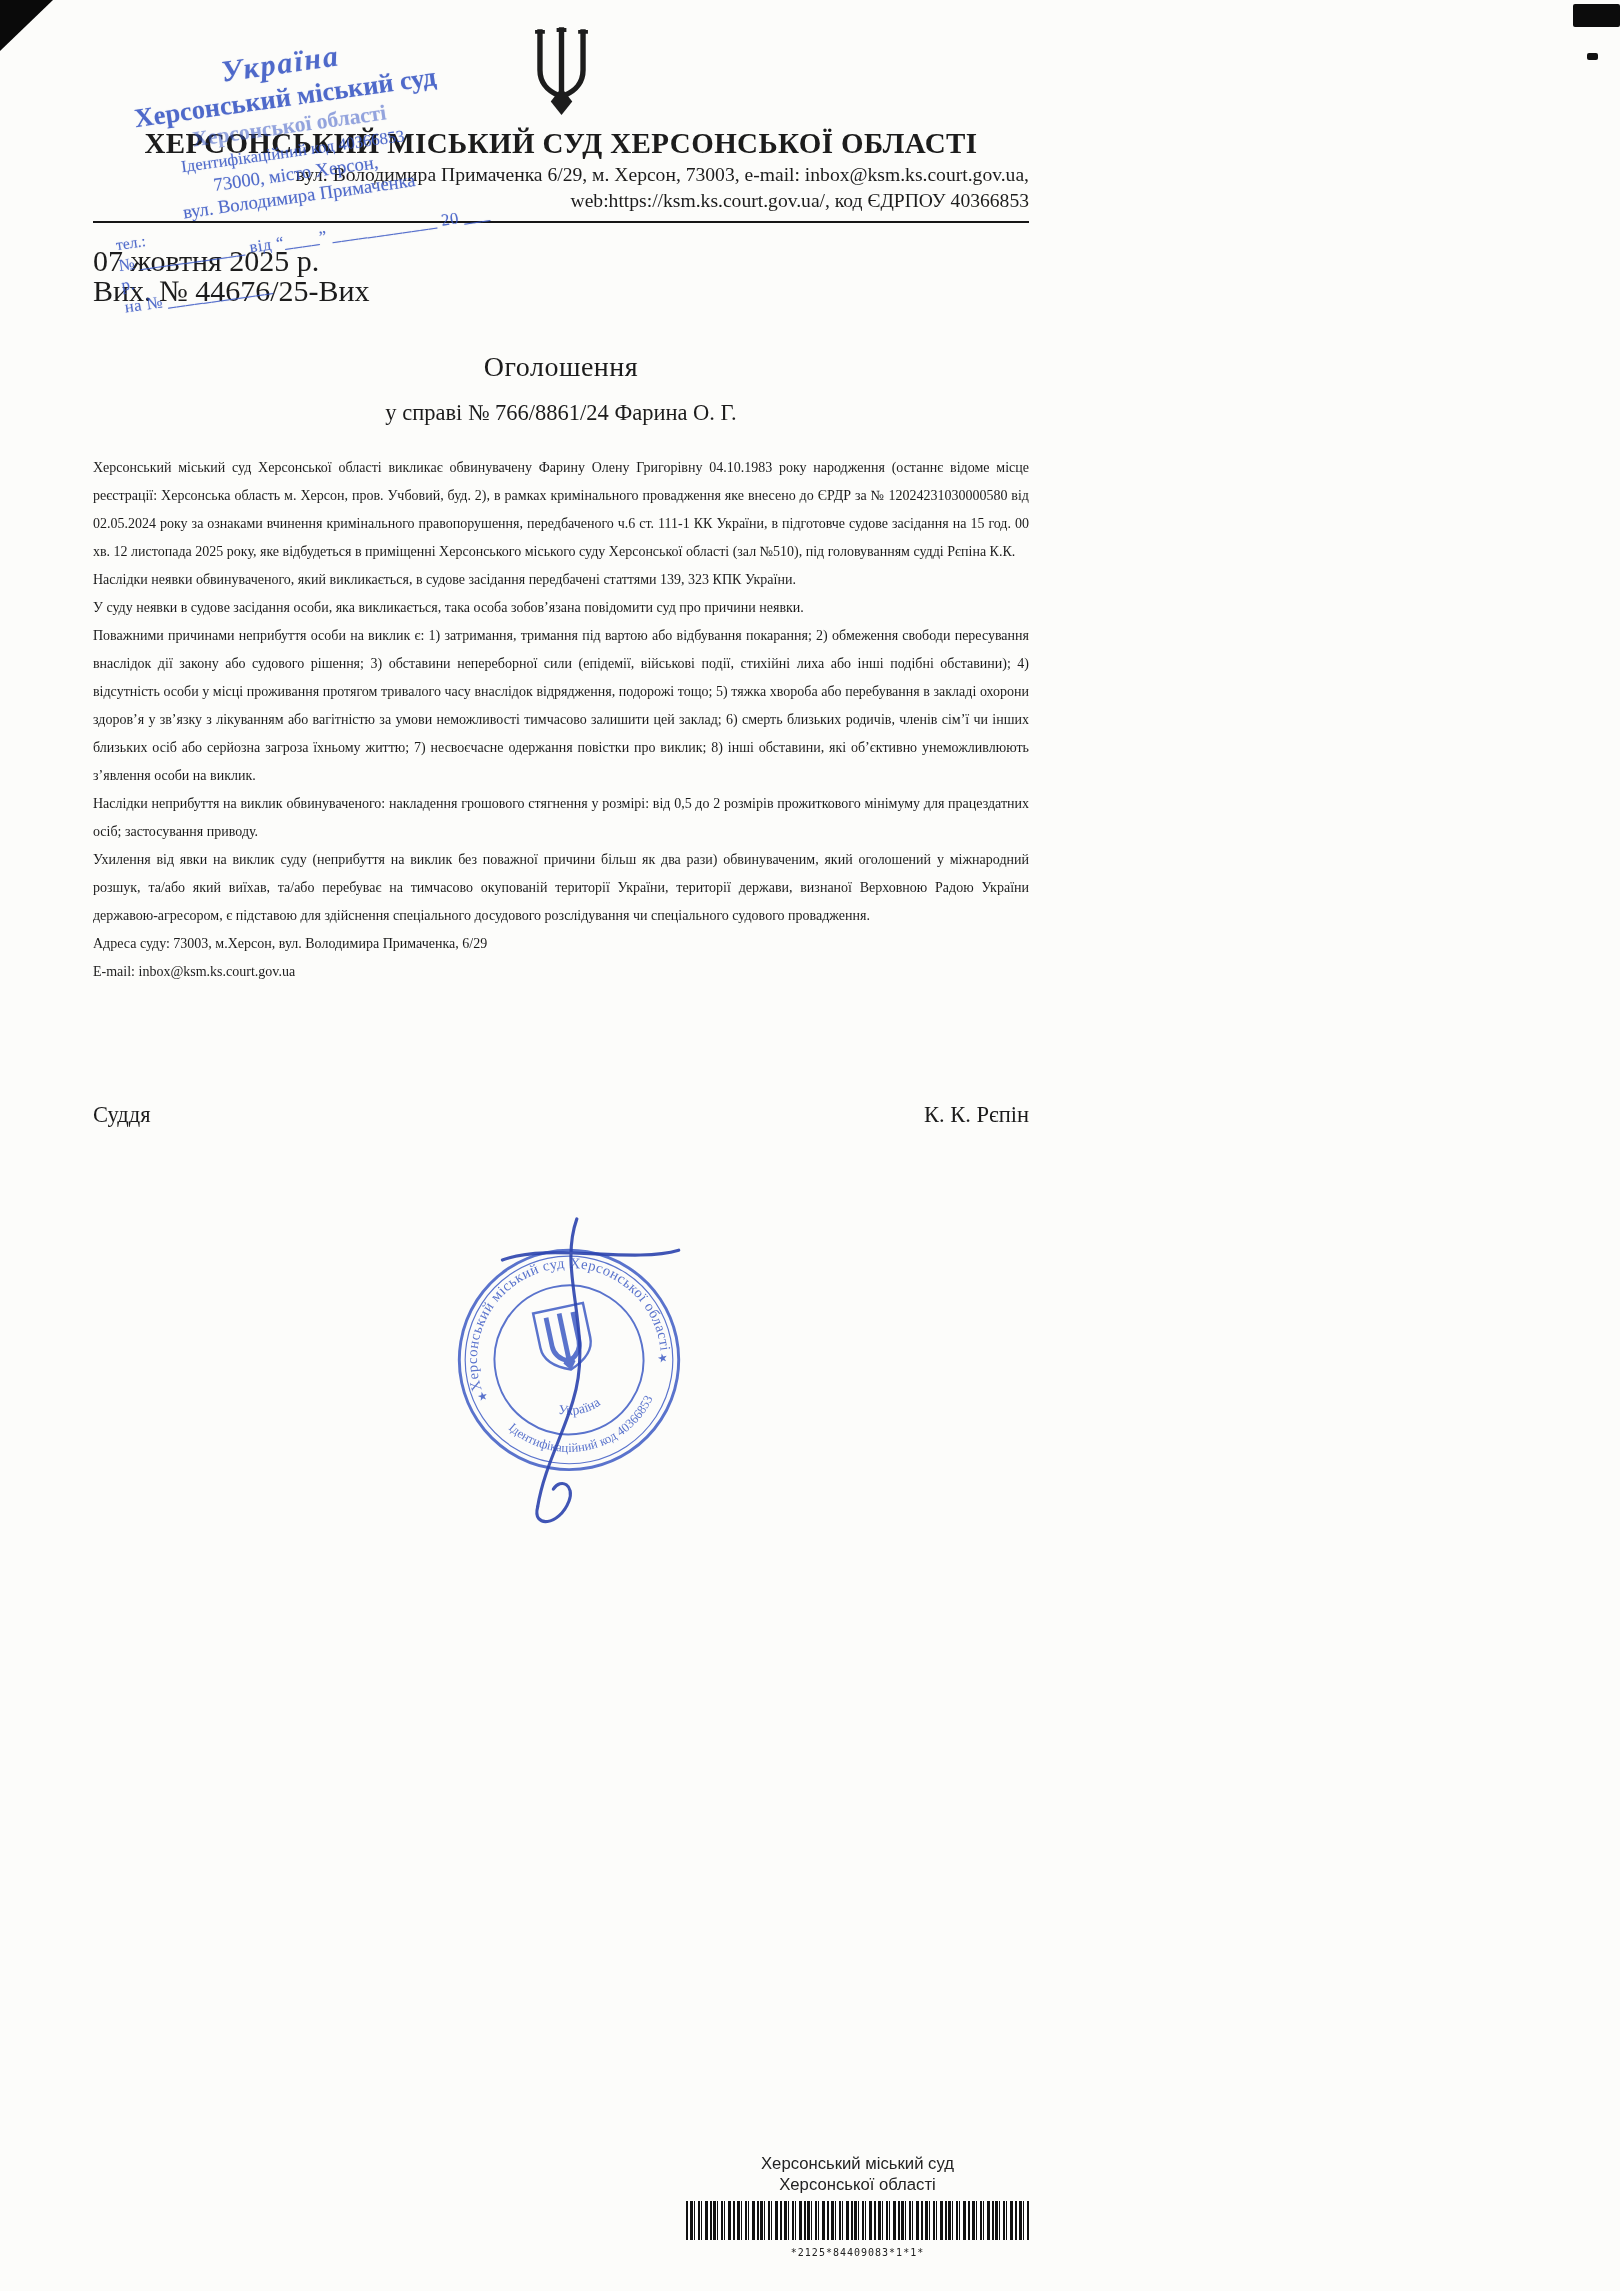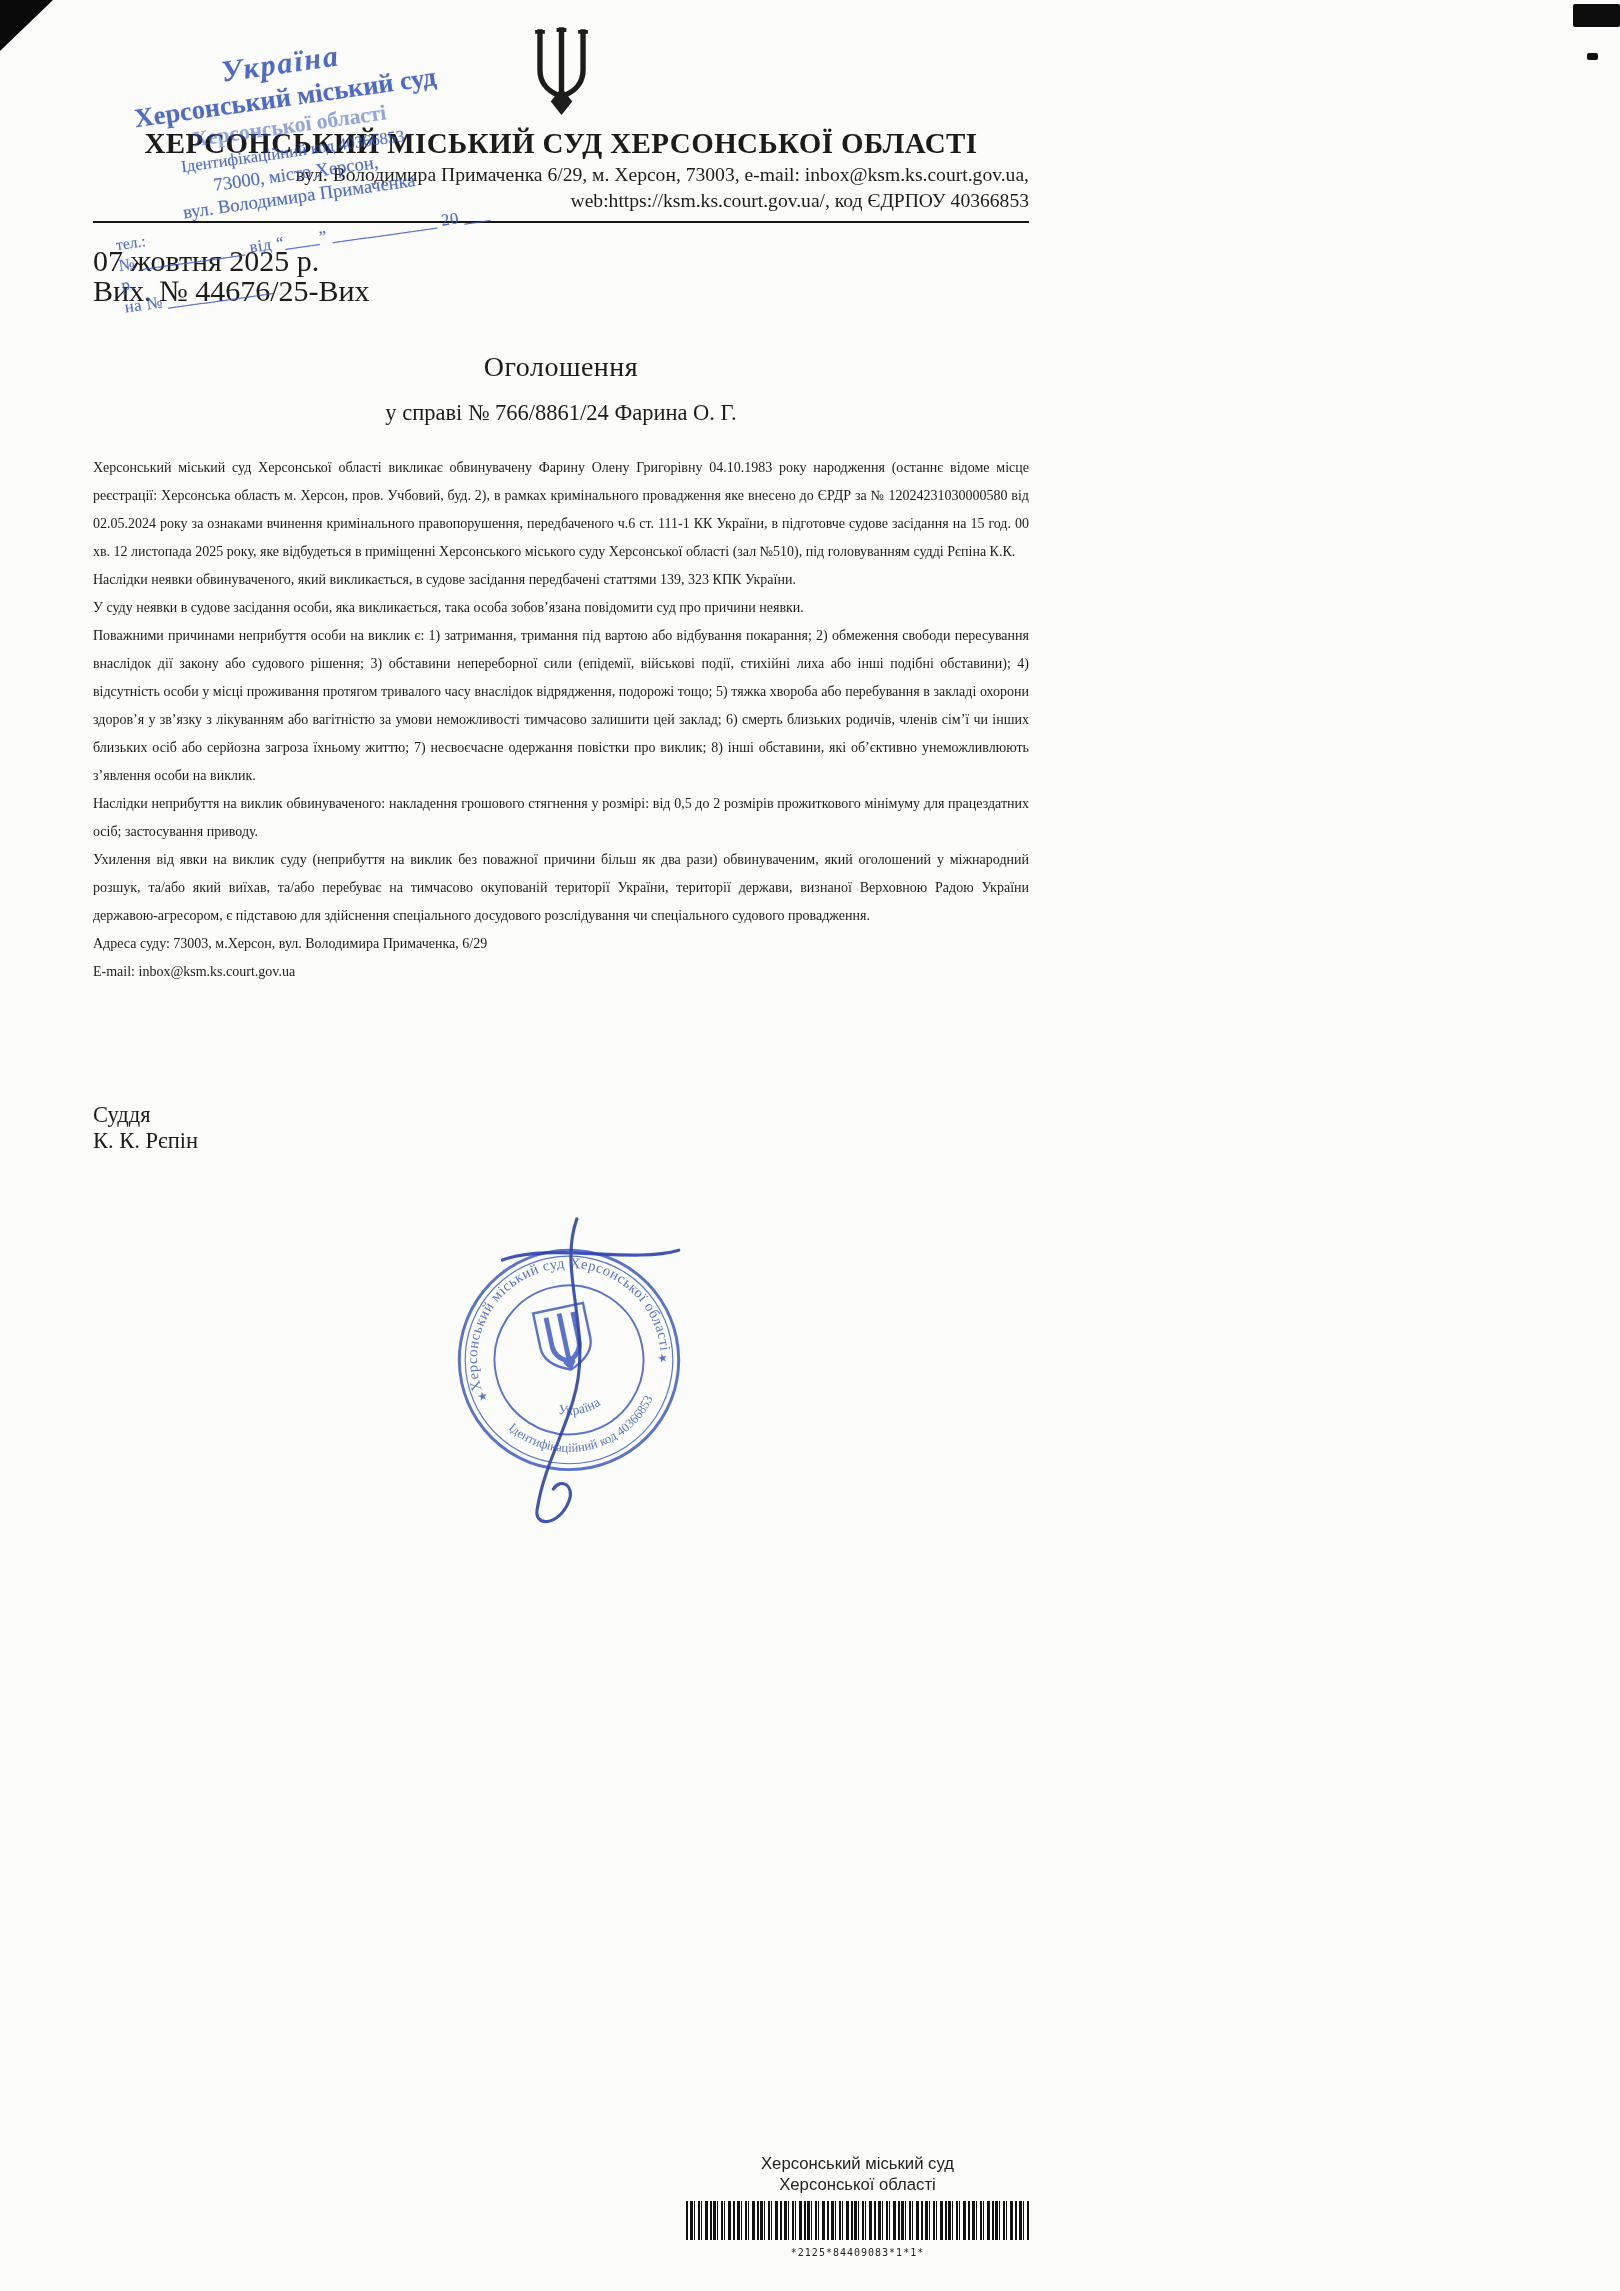--- a/index.html
+++ b/index.html
@@ -24,21 +24,21 @@
   .rule { border-bottom:2.9px solid #161616; margin-top:8.8px; }
 
   .ref { margin-top:23.5px; font-size:30px; line-height:30px; }
 
   .title { text-align:center; margin-top:45px; font-size:28px; font-weight:normal; letter-spacing:0.5px; }
   .subtitle { text-align:center; margin-top:17px; font-size:22.5px; }
 
   .body-text { margin-top:27.4px; font-size:14px; line-height:28px; }
   .body-text p { text-align:justify; }
 
-  .sig-row { margin-top:116px; display:flex; justify-content:space-between; font-size:22.5px;flex-direction:column; }
+  .sig-row { margin-top:116px; display:flex; justify-content:space-between; font-size:22.5px; }
 
   
   .corner-stamp {
     position:absolute; left:84px; top:74px; width:392px;
     transform:rotate(-8deg); transform-origin:left top;
     color:rgba(55,86,195,.82); text-align:center; pointer-events:none;
     text-shadow:0 0 1px rgba(55,86,195,.35);
   }
   .cs-1 { font-size:30px; font-style:italic; font-weight:bold; letter-spacing:2px; }
   .cs-2 { font-size:26.5px; font-weight:bold; margin-top:2px; }

